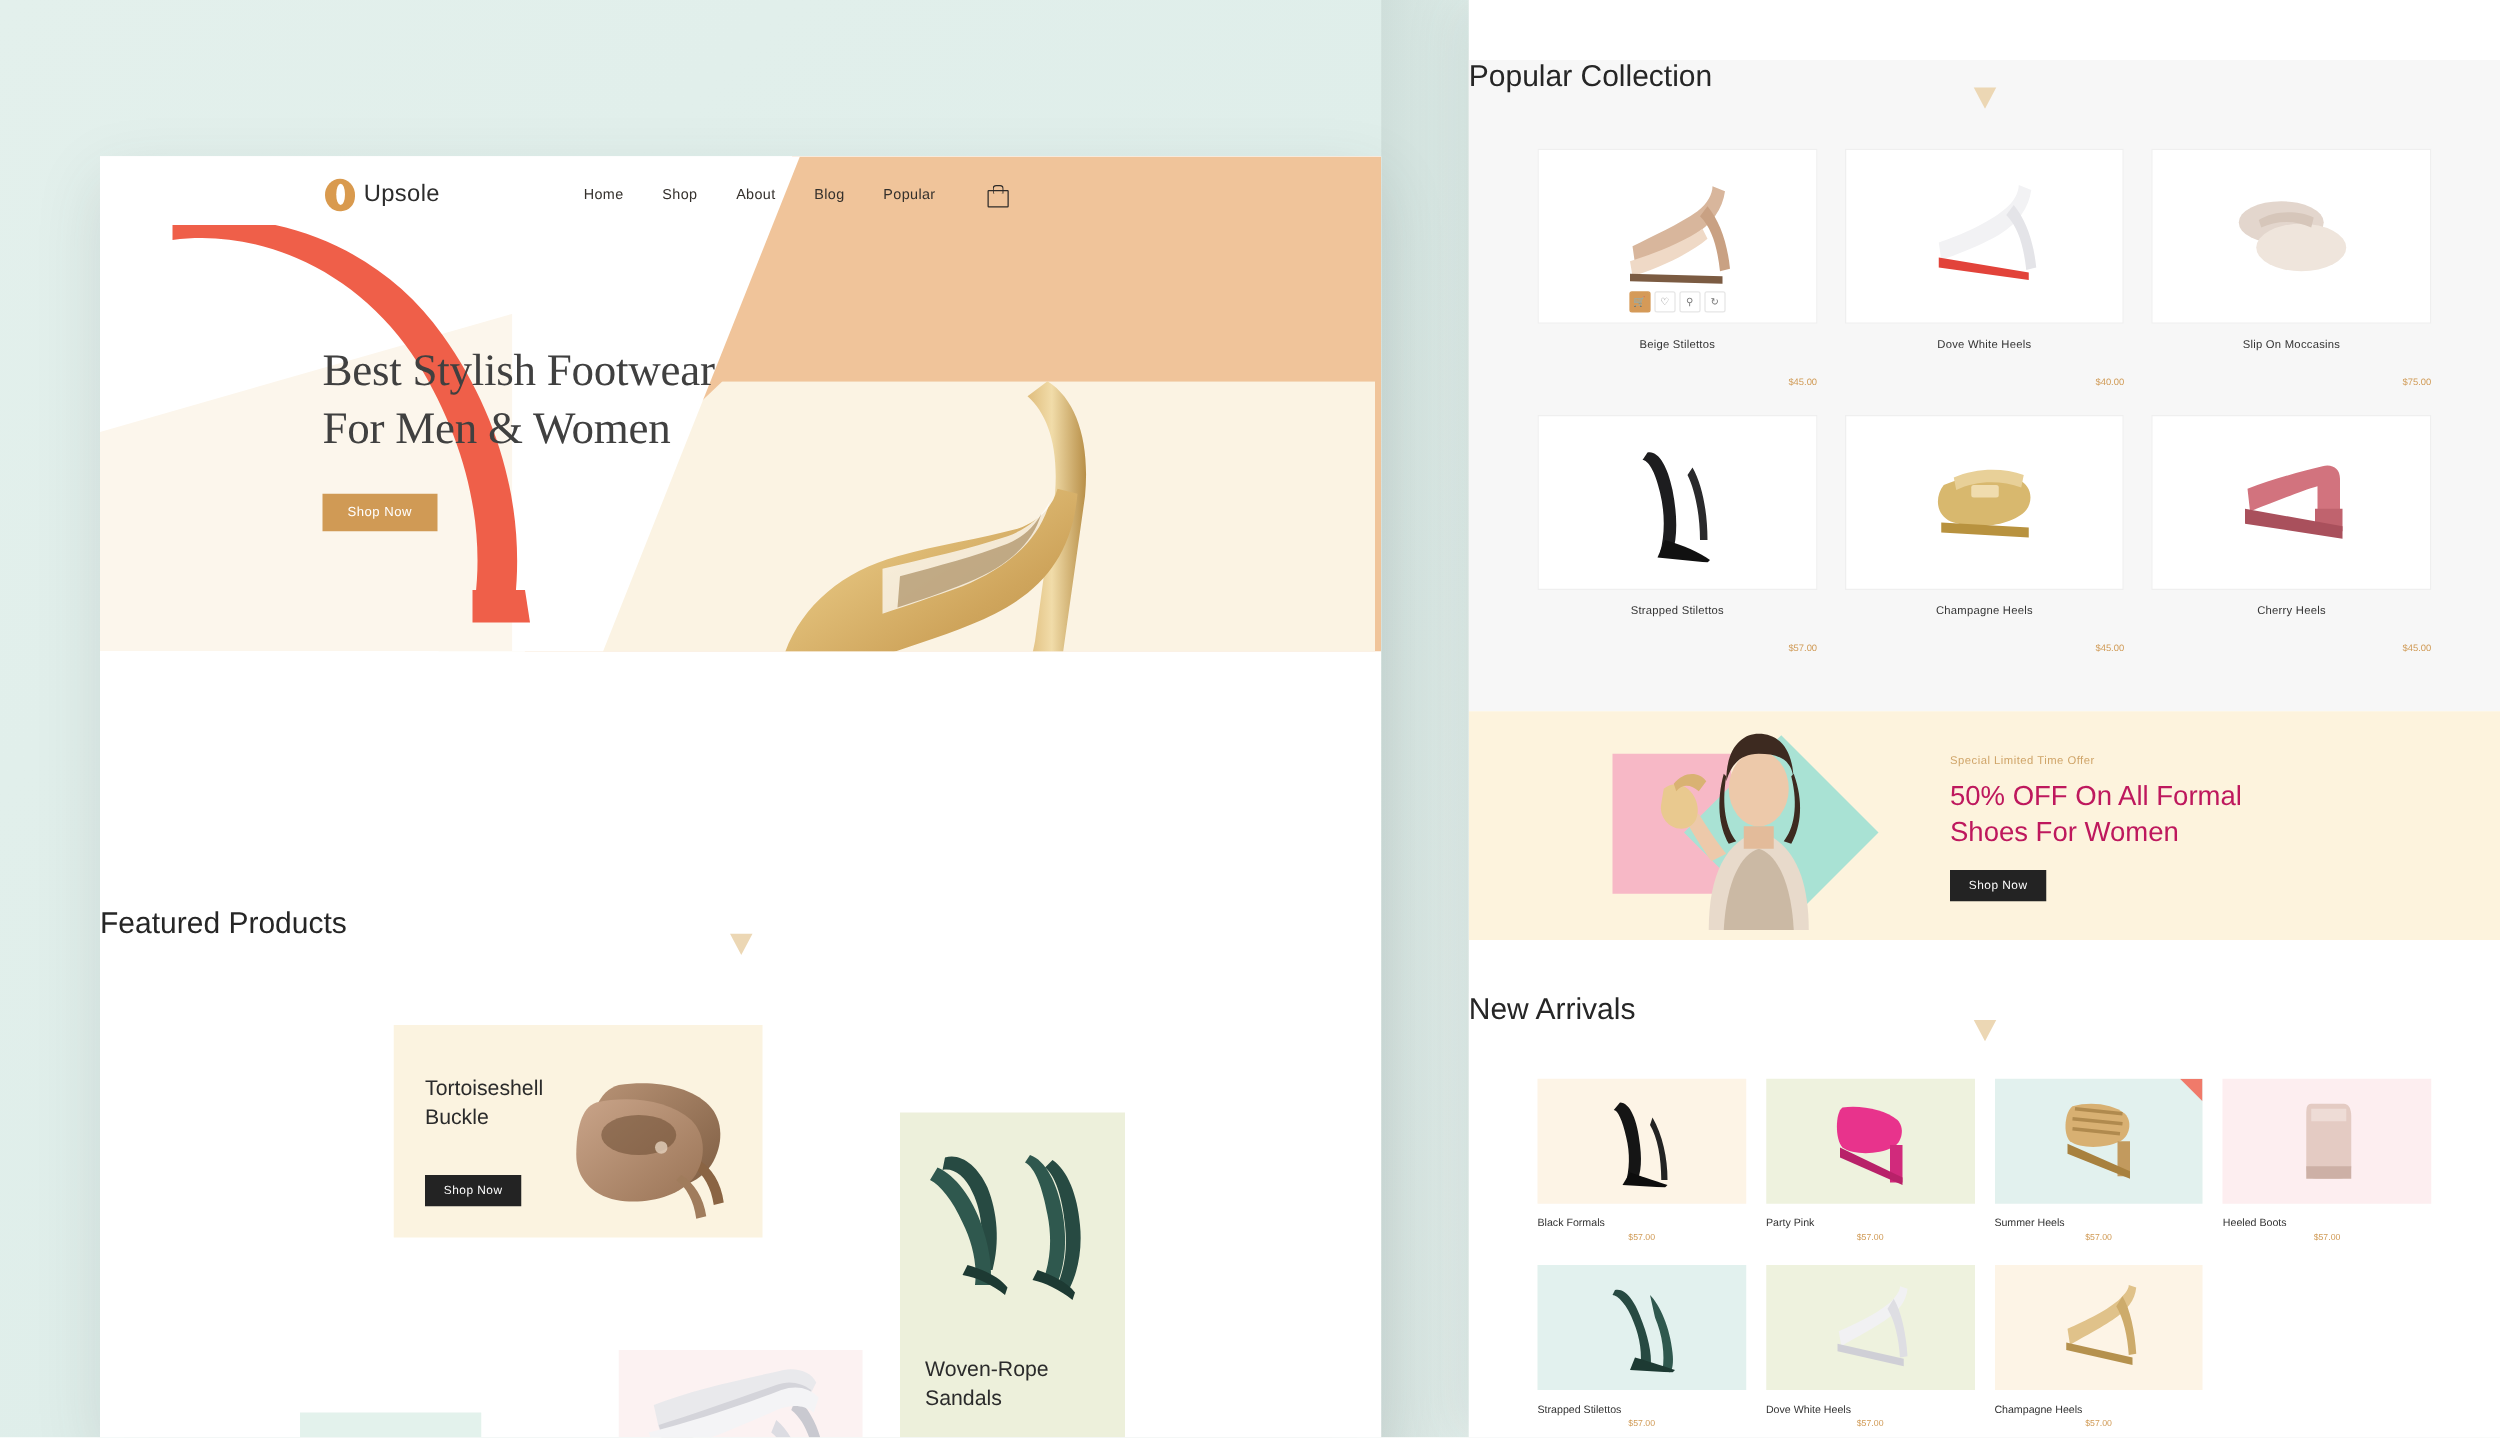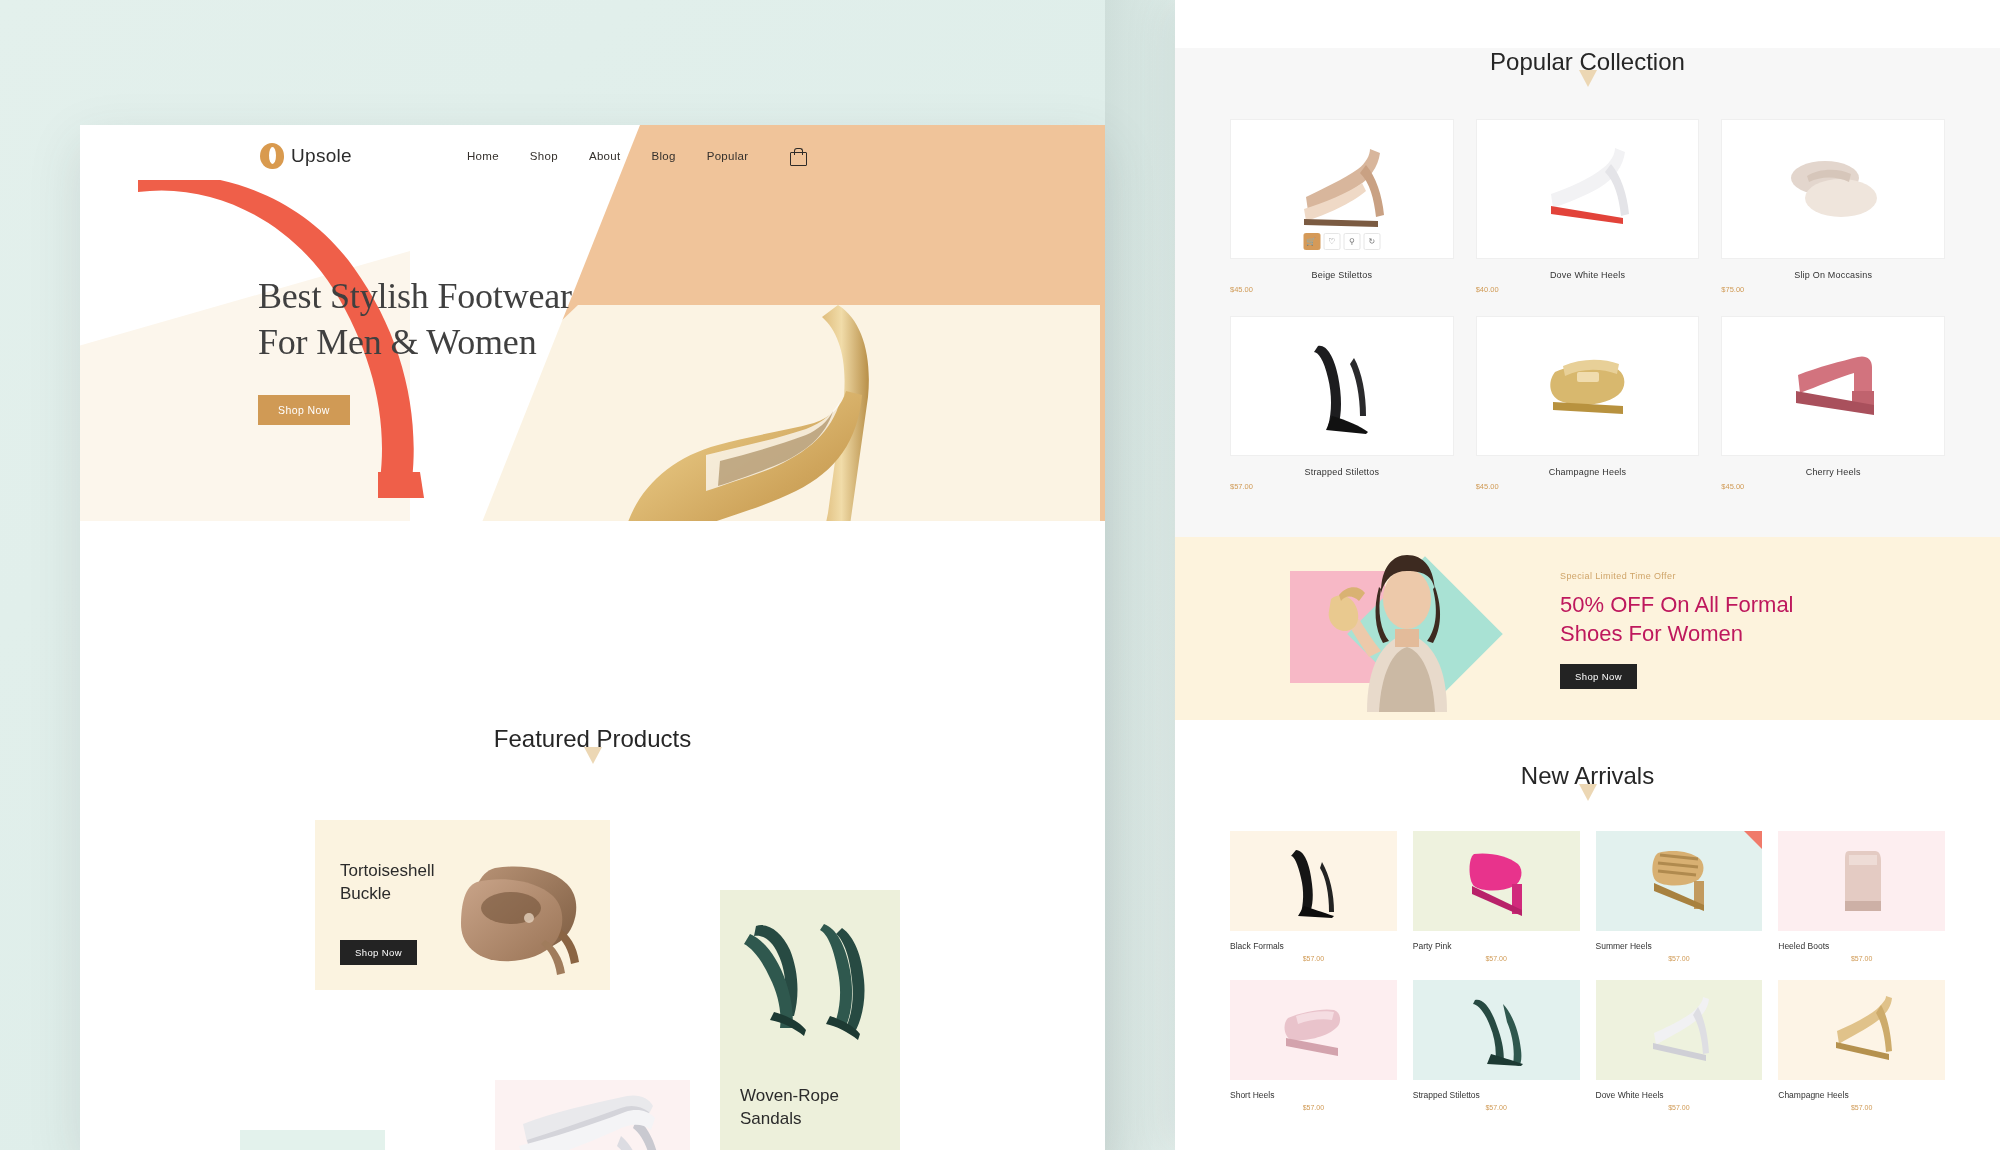--- a/index.html
+++ b/index.html
@@ -97,21 +97,21 @@
   }
 
   
   .shoe-wrap { position: absolute; left: 520px; top: 120px; width: 420px; height: 420px; z-index: 5; }
   .ribbon {
     position: absolute; left: 40px; top: 55px; width: 300px; height: 300px; z-index: 6;
   }
 
   
   .sec-head {
-    text-align: center; position: relative; font-size: 24px;
+    position: relative; font-size: 24px;
     color: #262626; font-weight: 400;
   }
   .sec-head .caret {
     display: block; margin: -6px auto 0; width: 0; height: 0;
     border-left: 9px solid transparent; border-right: 9px solid transparent;
     border-top: 17px solid #ecd7b4;
   }
 
   #featured-head { position: absolute; left: 0; top: 600px; width: 1025px; z-index: 6;}
 
@@ -155,21 +155,21 @@
   .p-card { position: relative; }
   .p-thumb {
     position: relative; height: 140px; background: #fff;
     border: 1px solid #efefef; display: flex; align-items: center; justify-content: center;
     overflow: hidden;
   }
   .p-name {
     margin-top: 11px; text-align: center; font-size: 9px; color: #333;
     letter-spacing: .2px;
   }
-  .p-price { margin-top: 5px; text-align: left; font-size: 7.5px; color: #d09a55; }
+  .p-price { margin-top: 21px; text-align: right; font-size: 7.5px; color: #d09a55; }
 
   .hover-acts {
     position: absolute; left: 50%; transform: translateX(-50%);
     bottom: 8px; display: flex; gap: 3px;
   }
   .hov-btn {
     width: 17px; height: 17px; border: 1px solid #e6e6e6; background: #fff;
     display: flex; align-items: center; justify-content: center;
     font-size: 8px; color: #777; border-radius: 2px;
   }
@@ -543,31 +543,20 @@
             <svg width="54" height="72" viewBox="0 0 54 72">
               <path d="M14 6 L40 6 C44 6 46 10 46 16 L46 56 C46 62 42 66 36 66 L18 66 C12 66 10 62 10 56 L10 16 C10 10 10 6 14 6 Z" fill="#e4cbc3"></path>
               <path d="M10 56 L46 56 L46 66 L10 66 Z" fill="#cdb0a6"></path>
               <path d="M14 10 L42 10 L42 20 L14 20 Z" fill="#eedcd6"></path>
             </svg>
           </div>
           <div class="na-name">Heeled Boots</div>
           <div class="na-price">$57.00</div>
         </div>
 
-        <div class="p-card">
-          <div class="na-thumb" style="background:#fdeef0">
-            <svg width="66" height="64" viewBox="0 0 66 64">
-              <path d="M8 20 C22 14 42 10 54 12 C60 14 62 22 58 28 C50 38 26 44 12 42 C4 40 2 26 8 20 Z" fill="#e9c3cb"></path>
-              <path d="M6 40 L58 50 L58 58 L6 48 Z" fill="#d3a3ad"></path>
-              <path d="M16 18 C28 14 44 12 54 14 L52 22 C42 20 28 22 18 26 Z" fill="#f5dde2"></path>
-            </svg>
-          </div>
-          <div class="na-name">Short Heels</div>
-          <div class="na-price">$57.00</div>
-        </div>
 
         <div class="p-card">
           <div class="na-thumb" style="background:#e2f1ee">
             <svg width="66" height="72" viewBox="0 0 66 72">
               <path d="M12 6 C20 4 28 14 34 32 C40 48 42 62 40 70 L32 70 C34 58 32 44 27 32 C22 18 14 10 10 10 Z" fill="#274a42"></path>
               <path d="M40 10 C48 18 56 36 58 56 C59 64 58 70 56 72 L50 70 C52 58 50 42 44 28 Z" fill="#2f584e"></path>
               <path d="M28 60 C42 64 54 68 60 70 L58 72 L24 70 Z" fill="#1d3a33"></path>
             </svg>
           </div>
           <div class="na-name">Strapped Stilettos</div>

